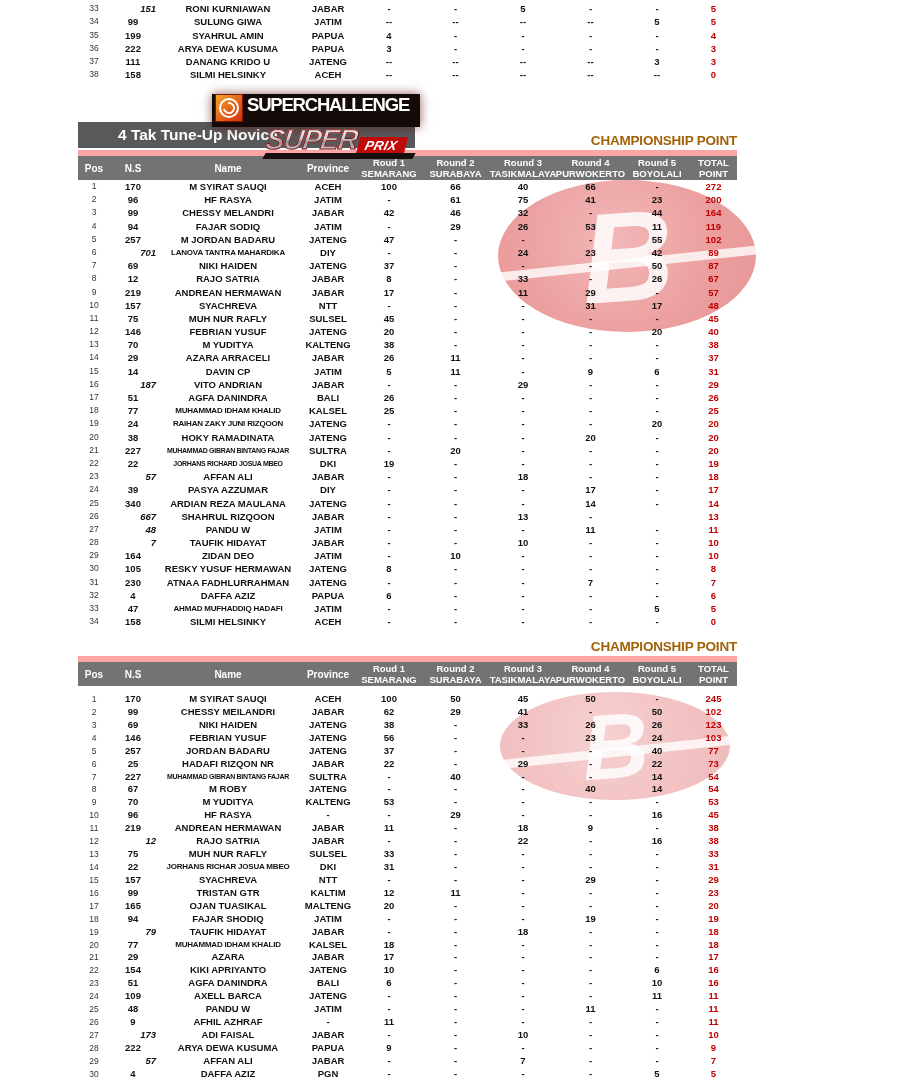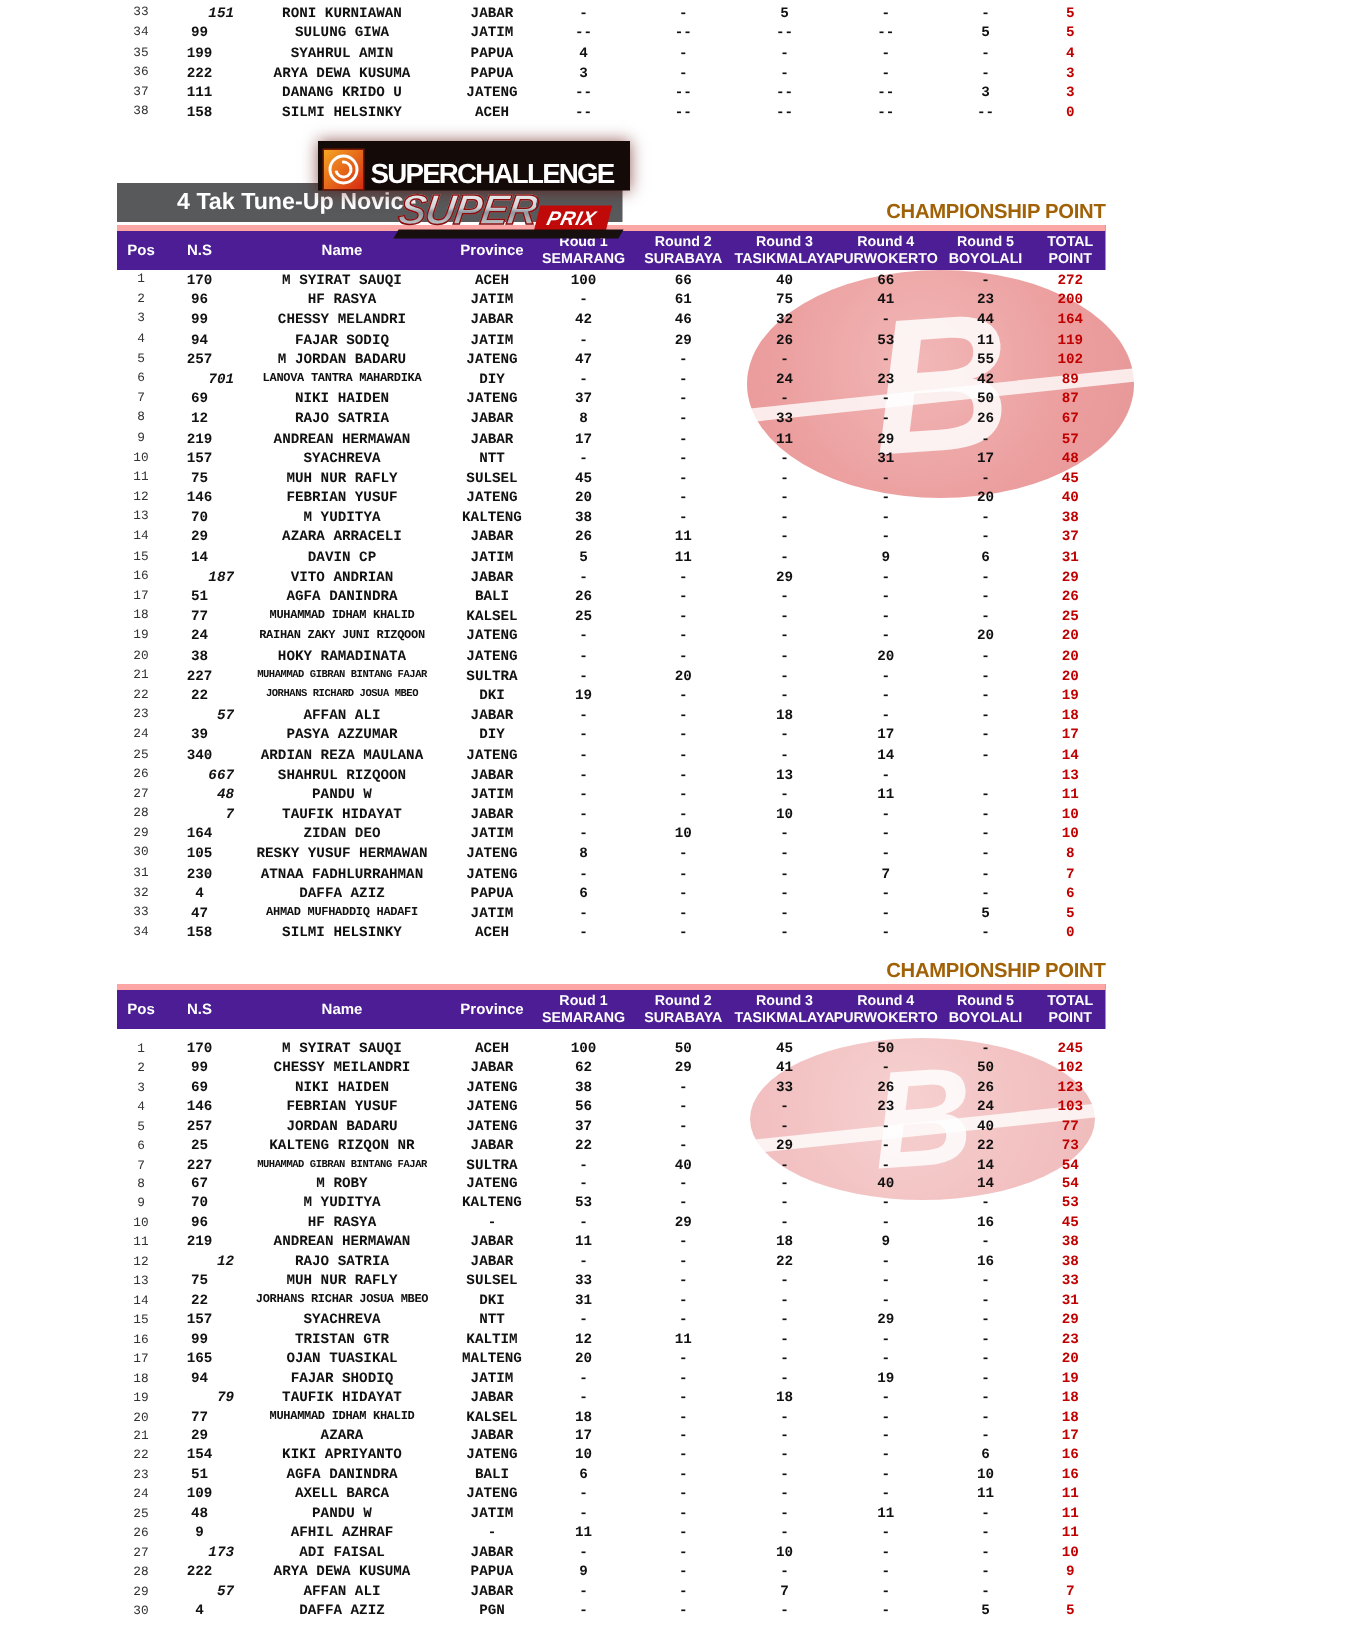--- a/index.html
+++ b/index.html
@@ -36,34 +36,34 @@
 
   
   .sec1{top:122px;height:506px;}
   .sec2{top:628px;height:454px;}
 
   .sec-title{position:absolute;left:0;top:0;width:337px;height:26px;background:#58595B;
              color:#fff;font-size:15.5px;font-weight:bold;line-height:26px;padding-left:40px;
              box-sizing:border-box;white-space:nowrap;}
   .champ-label{position:absolute;right:0;top:11px;font-size:13.5px;font-weight:bold;color:#a16207;
                letter-spacing:-.2px;}
-  .hdr{position:absolute;left:0;top:28px;height:30px;background:#4c1d95;border-top:4px solid #fca5a5;
+  .hdr{position:absolute;left:0;top:28px;height:30px;background:#737373;border-top:6px solid #fca5a5;
        box-sizing:border-box;color:#fff;}
   .hdr>div{display:flex;flex-direction:column;align-items:center;justify-content:center;
            font-size:9.5px;font-weight:bold;line-height:11px;text-align:center;}
   .hdr .one{font-size:10px;}
-  .rows-wrap{position:absolute;left:0;font-family:Liberation Mono, monospace;}
+  .rows-wrap{position:absolute;left:0;}
   .sec1 .rows-wrap{top:58px;}
   .sec2 .rows-wrap{top:65px;}
   .sec2 .trow{height:12.93px;line-height:12.93px;}
 
   
   .brand-logo{position:absolute;left:212px;top:94px;width:210px;height:68px;z-index:5;}
   .logo-top{position:absolute;left:0;top:0;width:208px;height:33px;background:#140a08;
-            display:flex;align-items:flex-end;box-shadow:0 0 10px rgba(90,10,5,.65);}
+            display:flex;align-items:flex-start;box-shadow:0 0 10px rgba(90,10,5,.65);}
   .logo-icon{position:relative;width:26px;height:26px;margin-left:3px;flex:0 0 auto;
              background:linear-gradient(135deg,#f5a623,#d62b12);border:1px solid #7a1a05;
              display:flex;align-items:center;justify-content:center;}
   .ring{position:absolute;border-radius:50%;border:2px solid #fff;}
   .ring.r1{width:16px;height:16px;}
   .ring.r2{width:8px;height:8px;border-width:2px;border-color:#fff #fff #fff transparent;transform:rotate(35deg);}
   .logo-challenge{color:#fff;font-weight:bold;font-size:18.5px;letter-spacing:-1.2px;
                   margin-left:4px;white-space:nowrap;}
   .logo-bottom{position:absolute;left:52px;top:30px;width:158px;height:36px;}
   .logo-super{position:absolute;left:2px;top:0px;font-size:28px;font-weight:bold;font-style:italic;
@@ -717,21 +717,21 @@
           <div class="c-round">37</div>
           <div class="c-round">-</div>
           <div class="c-round">-</div>
           <div class="c-round">-</div>
           <div class="c-round">40</div>
           <div class="c-total">77</div>
         </div>
         <div class="trow grid">
           <div class="c-pos">6</div>
           <div class="c-ns">25</div>
-          <div class="c-name">KALTENG RIZQON NR</div>
+          <div class="c-name">HADAFI RIZQON NR</div>
           <div class="c-prov">JABAR</div>
           <div class="c-round">22</div>
           <div class="c-round">-</div>
           <div class="c-round">29</div>
           <div class="c-round">-</div>
           <div class="c-round">22</div>
           <div class="c-total">73</div>
         </div>
         <div class="trow grid">
           <div class="c-pos">7</div>

